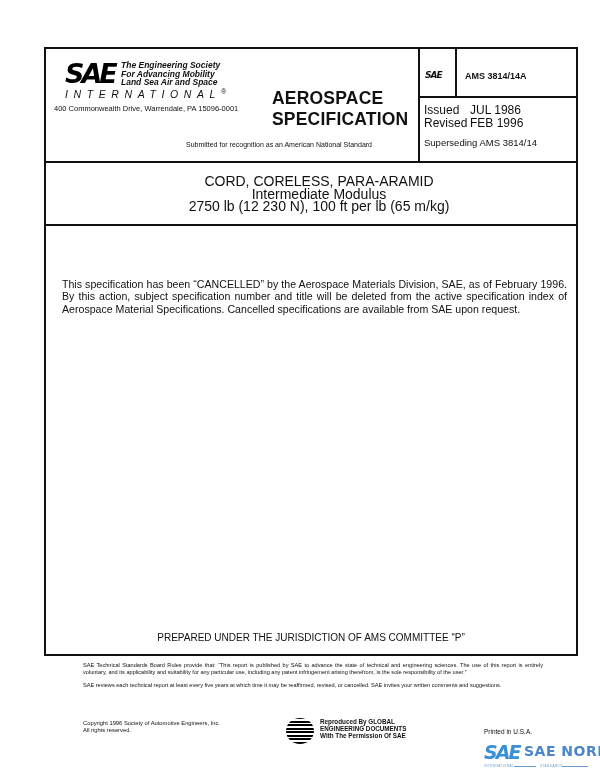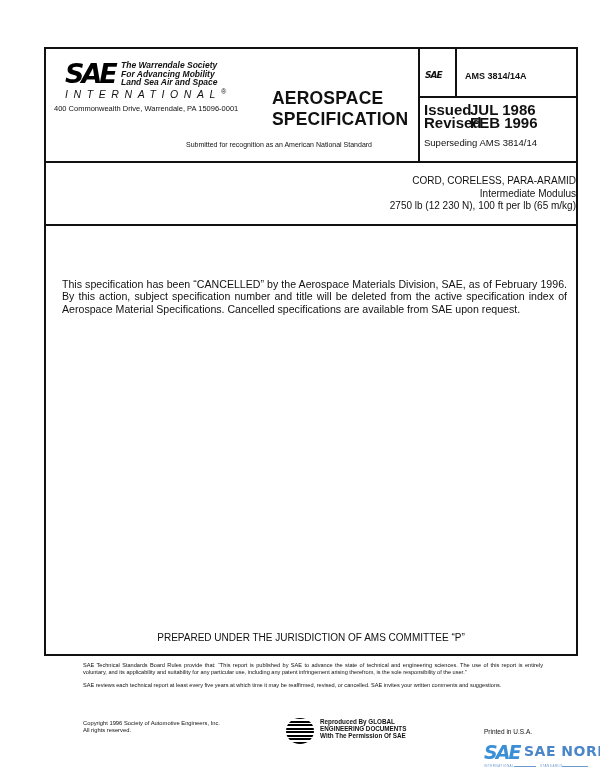--- a/index.html
+++ b/index.html
@@ -36,28 +36,28 @@
       position: absolute; left: 226px; top: 26px; font-size: 17.5px; font-weight: bold;
       line-height: 20.5px; letter-spacing: 0.2px; margin-top: 13px;
     }
     .ansi-note { position: absolute; left: 140px; top: 92px; font-size: 7px; white-space: nowrap; }
 
     .sae-small {
       position: absolute; left: 379px; top: 21px; font-family: "DejaVu Sans", sans-serif;
       font-weight: bold; font-style: italic; font-size: 9px; letter-spacing: -1px;
     }
     .ams-no { position: absolute; left: 419px; top: 22px; font-size: 9px; font-weight: bold; white-space: nowrap; }
-    .dates { position: absolute; left: 378px; top: 55px; font-size: 15px; line-height: 12.5px; font-weight: bold; }
+    .dates { position: absolute; left: 378px; top: 55px; font-size: 12px; line-height: 12.5px; }
     .dates .row { display: flex; }
     .dates .lbl { width: 46px; }
     .supersede { position: absolute; left: 378px; top: 88px; font-size: 9.5px; white-space: nowrap; }
 
     .title-block {
-      position: absolute; left: 0; right: 0; top: 126px; text-align: right;
-      font-size: 10px; line-height: 12.5px; padding-left: 16px;
+      position: absolute; left: 0; right: 0; top: 126px; text-align: center;
+      font-size: 14px; line-height: 12.5px; padding-left: 16px;
     }
     .body-text {
       position: absolute; left: 16px; top: 186px; width: 505px; font-size: 10.6px;
       line-height: 12.3px; text-align: justify; margin-top: 43px;
     }
     .prepared {
       position: absolute; left: 0; right: 0; top: 583px; text-align: center; font-size: 10px;
     }
 
     .footer { position: absolute; left: 83px; top: 662px; width: 460px; font-size: 5.6px; line-height: 7px; }
@@ -89,21 +89,21 @@
 
   <div class="hdr-divider-h" style="top:112px;"></div>
   <div class="hdr-divider-h" style="top:175px;"></div>
   <div class="hdr-divider-v" style="left:372px; top:0; height:112px;"></div>
   <div class="hdr-divider-v" style="left:409px; top:0; height:48px;"></div>
   <div class="hdr-divider-h" style="top:47px; left:372px; right:0;"></div>
 
   <div class="logo">
     <div class="sae-mark">SAE</div>
     <div class="tagline">
-      <div>The Warrendale Society</div>
+      <div>The Engineering Society</div>
       <div>For Advancing Mobility</div>
       <div>Land Sea Air and Space</div>
     </div>
     <div class="international"><span>INTERNATIONAL</span><span class="reg">®</span></div>
   </div>
   <div class="address">400 Commonwealth Drive, Warrendale, PA 15096-0001</div>
 
   <div class="doc-type">
     <div>AEROSPACE</div>
     <div>SPECIFICATION</div>

